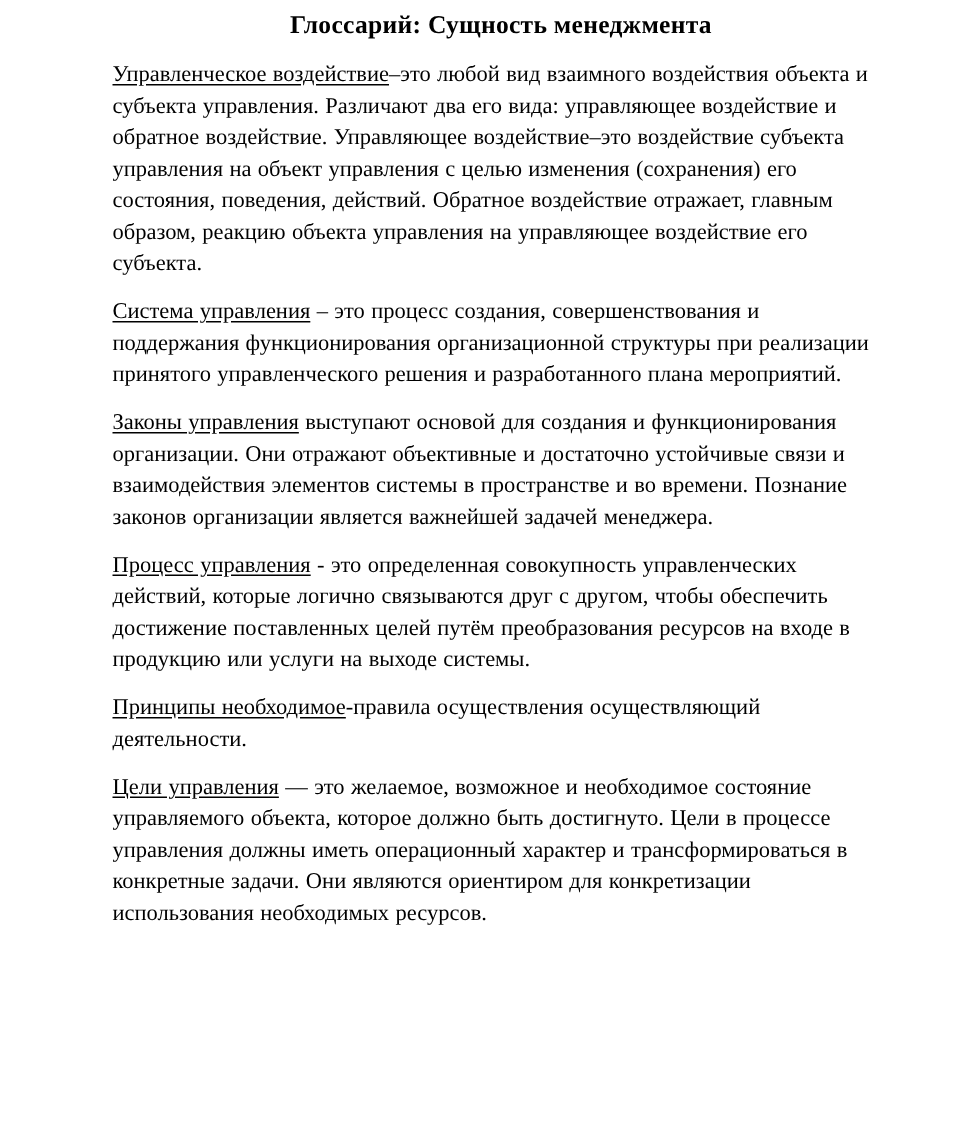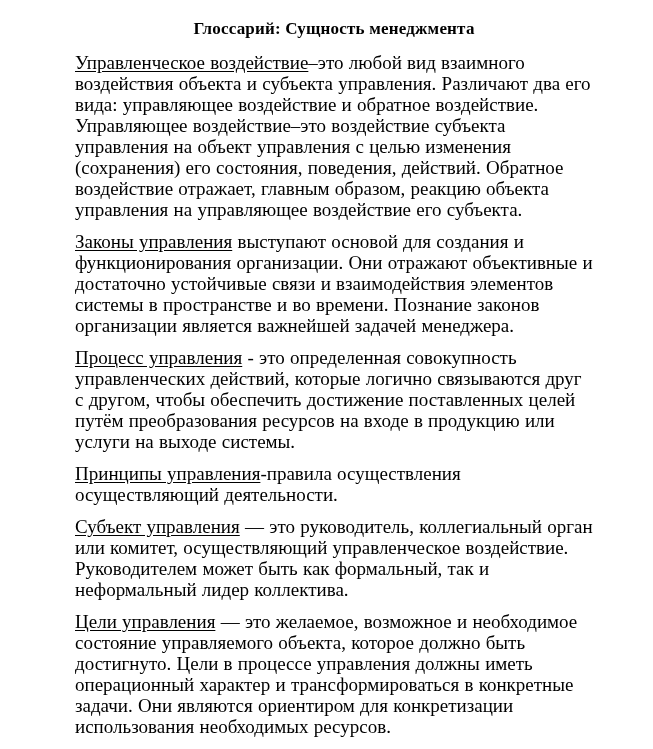--- a/index.html
+++ b/index.html
@@ -8,55 +8,55 @@
     width: 653px;
     height: 749px;
     background: #ffffff;
     color: #000000;
     font-family: "Liberation Serif", "DejaVu Serif", serif;
     overflow: hidden;
   }
   .page {
     width: 653px;
     height: 749px;
-    padding: 19px 60px 0 75px;
+    padding: 7px 60px 0 75px;
   }
   .title {
     font-size: 17px;
     font-weight: bold;
     text-align: center;
     margin: 0 0 13px 0;
     letter-spacing: 0.2px;
   }
   .entry {
-    font-size: 19px;
+    font-size: 15px;
     line-height: 21px;
     margin: 0 0 11px 0;
     text-align: left;
     word-spacing: 0.5px;
   }
   .term {
     text-decoration: underline;
     text-underline-offset: 2px;
   }
 </style>
 </head>
 <body>
 
 <div class="page">
 
   <h1 class="title">Глоссарий: Сущность менеджмента</h1>
 
   <p class="entry"><span class="term">Управленческое воздействие</span><span class="def">–это любой вид взаимного воздействия объекта и субъекта управления. Различают два его вида: управляющее воздействие и обратное воздействие. Управляющее воздействие–это воздействие субъекта управления на объект управления с целью изменения (сохранения) его состояния, поведения, действий. Обратное воздействие отражает, главным образом, реакцию объекта управления на управляющее воздействие его субъекта.</span></p>
 
+  <p class="entry"><span class="term">Система управления</span><span class="def"> – это процесс создания, совершенствования и поддержания функционирования организационной структуры при реализации принятого управленческого решения и разработанного плана мероприятий.</span></p>
 
   <p class="entry"><span class="term">Законы управления</span><span class="def"> выступают основой для создания и функционирования организации. Они отражают объективные и достаточно устойчивые связи и взаимодействия элементов системы в пространстве и во времени. Познание законов организации является важнейшей задачей менеджера.</span></p>
 
   <p class="entry"><span class="term">Процесс управления</span><span class="def"> - это определенная совокупность управленческих действий, которые логично связываются друг с другом, чтобы обеспечить достижение поставленных целей путём преобразования ресурсов на входе в продукцию или услуги на выходе системы.</span></p>
 
-  <p class="entry"><span class="term">Принципы управления</span><span class="def">-правила осуществления осуществляющий деятельности.</span></p>
+  <p class="entry"><span class="term">Принципы необходимое</span><span class="def">-правила осуществления осуществляющий деятельности.</span></p>
 
-  <p class="entry"><span class="term">Субъект управления</span><span class="def"> — это руководитель, коллегиальный орган или комитет, осуществляющий управленческое воздействие. Руководителем может быть как формальный, так и неформальный лидер коллектива.</span></p>
 
 
   <p class="entry"><span class="term">Цели управления</span><span class="def"> — это желаемое, возможное и необходимое состояние управляемого объекта, которое должно быть достигнуто. Цели в процессе управления должны иметь операционный характер и трансформироваться в конкретные задачи. Они являются ориентиром для конкретизации использования необходимых ресурсов.</span></p>
 
 </div>
 
 </body></html>

